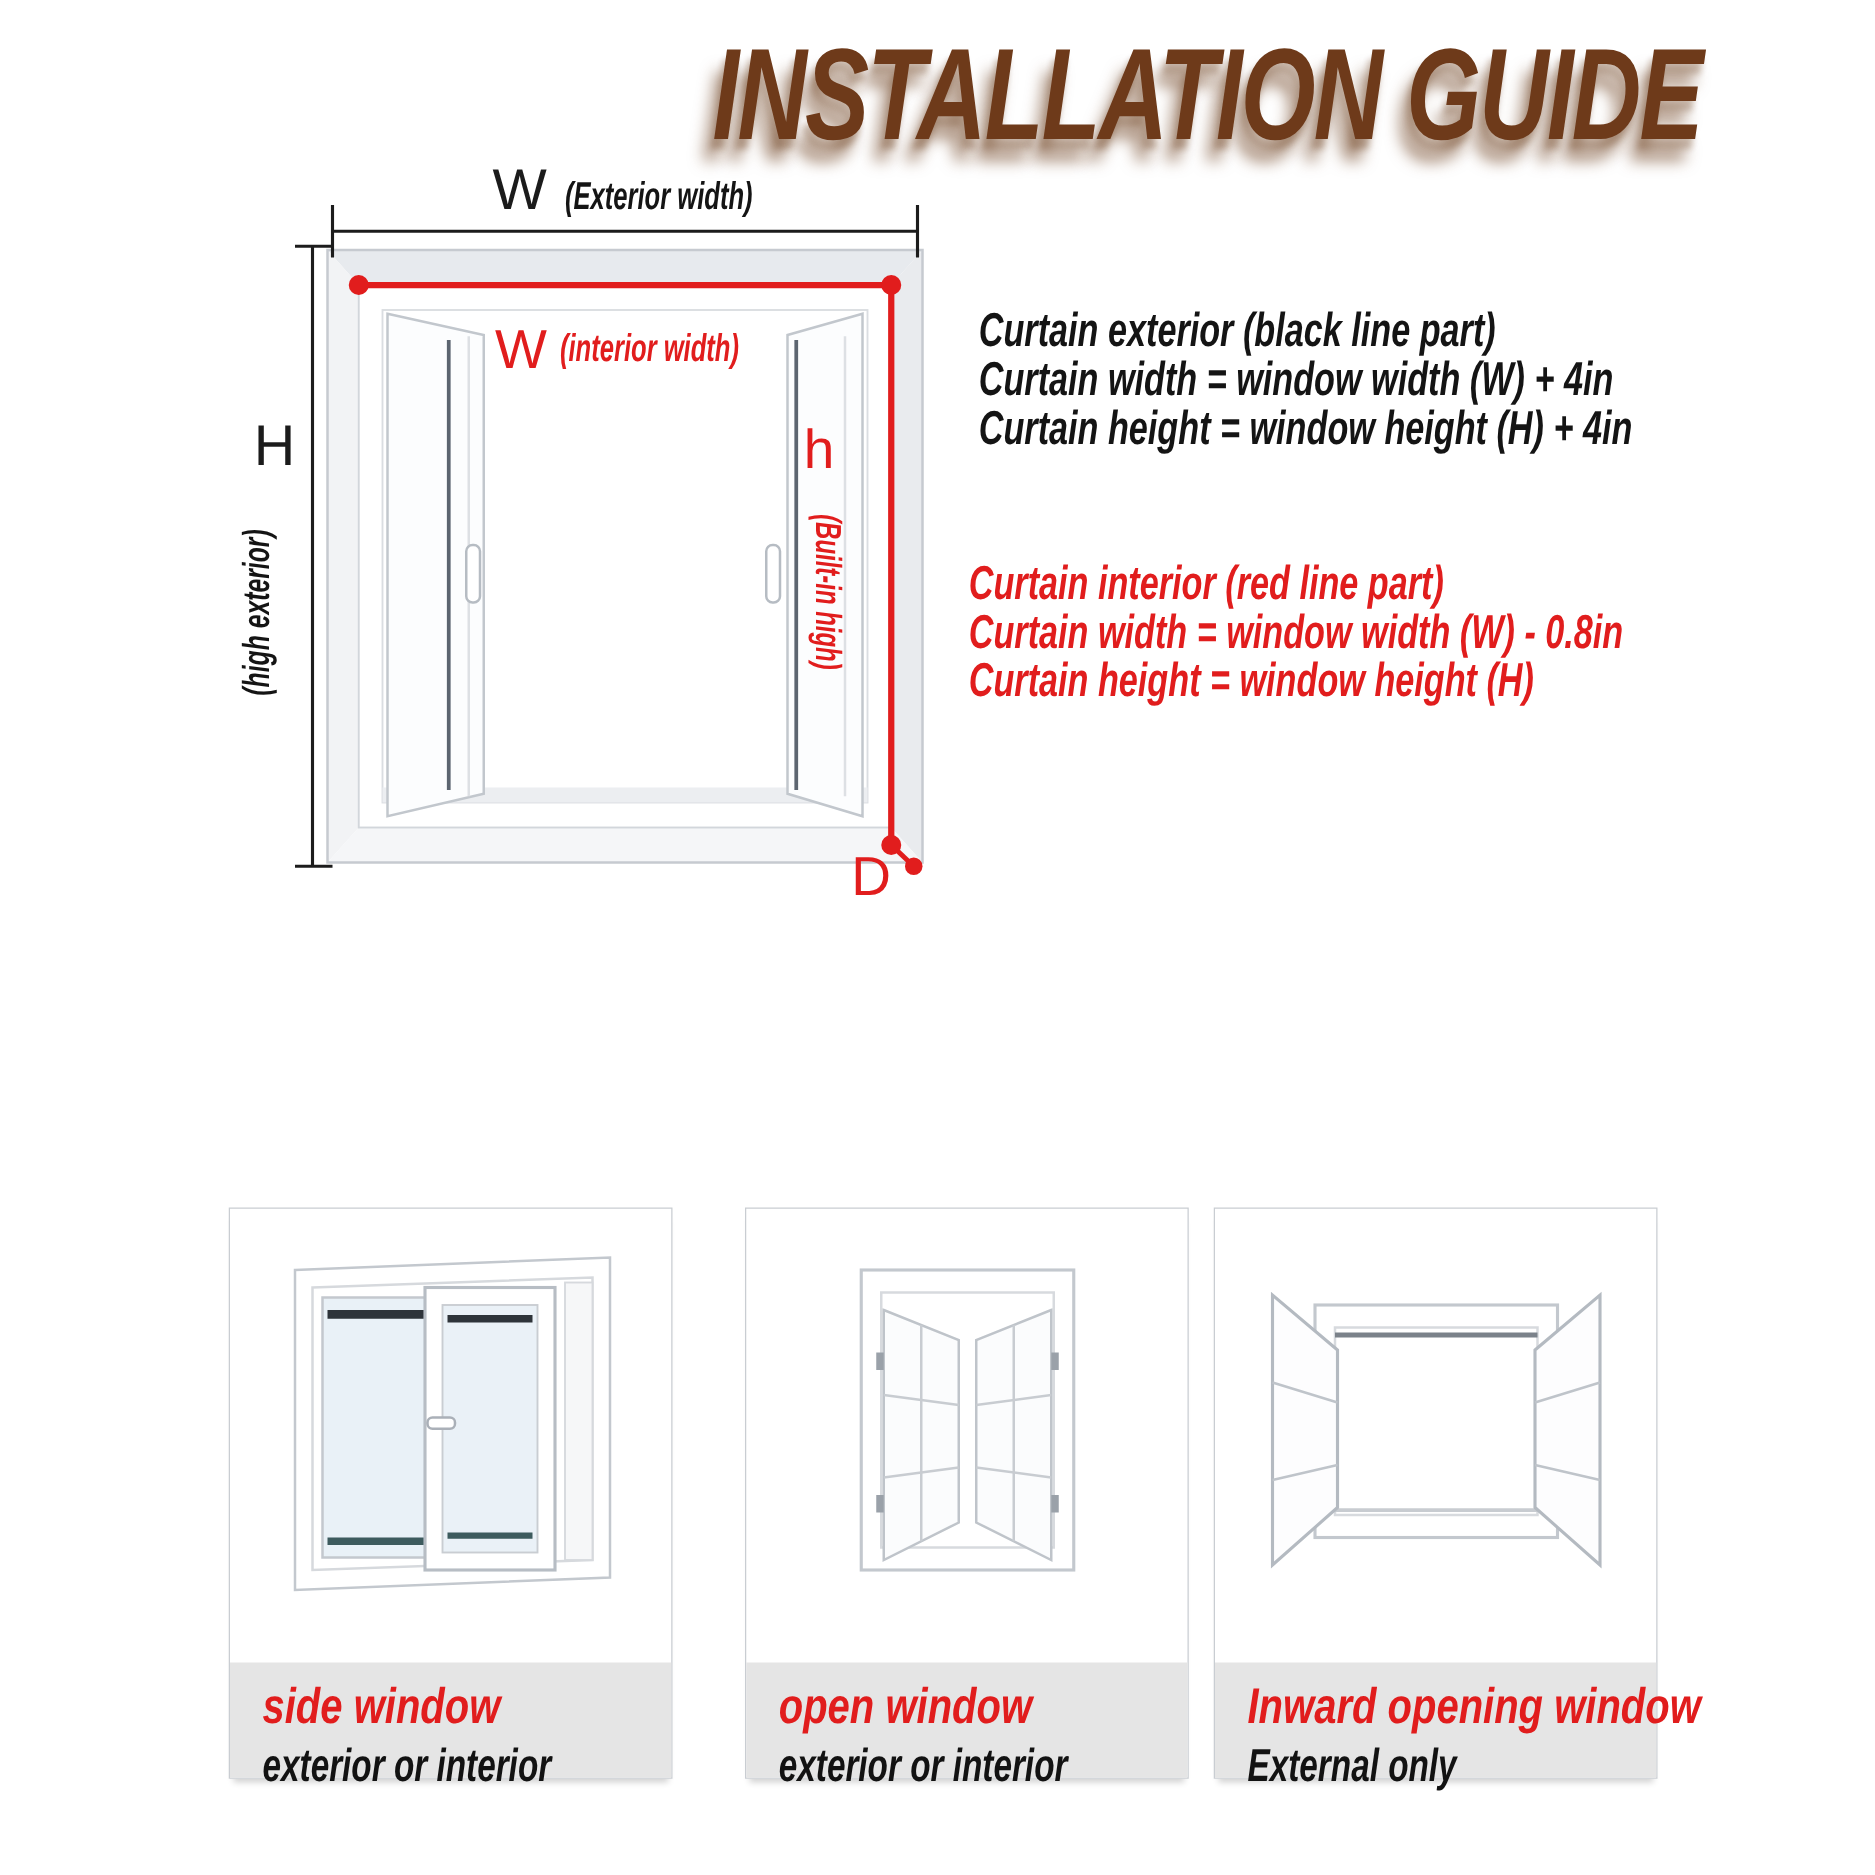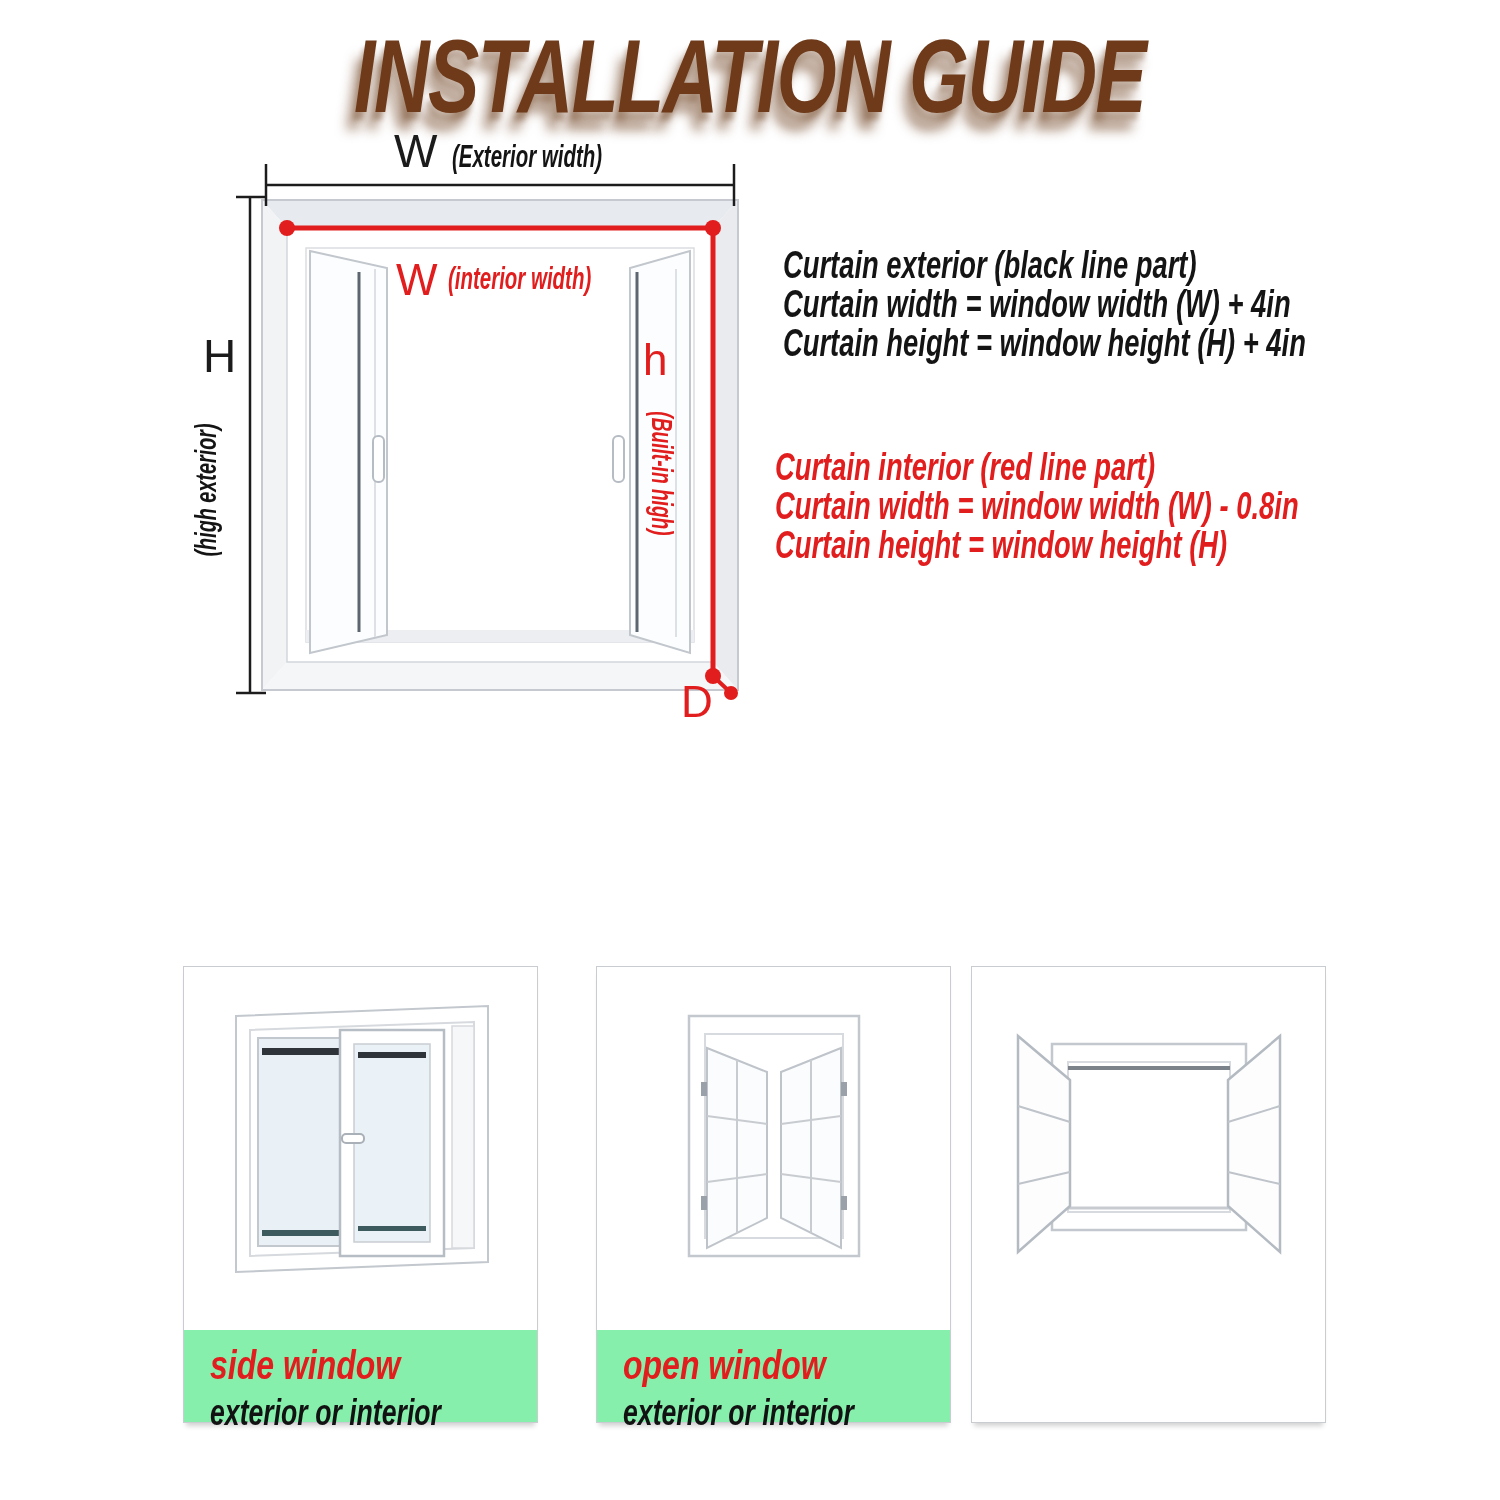--- a/index.html
+++ b/index.html
@@ -7,21 +7,21 @@
     position:relative;width:1500px;height:1500px;margin:0 auto;
     background:#ffffff;overflow:hidden;
     font-family:"Liberation Sans", sans-serif;color:#141414;
   }
   .abs{position:absolute;}
   .cond{
     font-weight:bold;font-style:italic;display:inline-block;white-space:nowrap;
     transform:scaleX(var(--sx,0.75));transform-origin:left center;line-height:1;
   }
   .red{color:#e11d1d;}
-  .title-wrap{left:0;right:0;top:24px;text-align:center;}
+  .title-wrap{left:0;right:0;top:24px;text-align:right;}
   .title{
     font-size:104px;color:#6e3a1a;--sx:0.74;transform-origin:center center;
     text-shadow:-12px 18px 14px rgba(104,56,22,0.55), -4px 8px 6px rgba(104,56,22,0.35);
     letter-spacing:-2px;
   }
   .dimletter{font-size:46px;font-weight:400;color:#1b1b1b;line-height:1;}
   .dimletter.red{color:#e11d1d;}
   .dimcap{font-size:31px;}
   .vlabel{display:flex;align-items:center;justify-content:center;}
   .vlabel span{
@@ -32,21 +32,21 @@
   .note .cond{font-size:38px;--sx:0.72;}
   .section-heading-wrap{left:0;right:0;top:840px;text-align:center;}
   .section-heading{font-size:55px;--sx:0.66;transform-origin:center center;color:#111;}
   .panel{
     position:absolute;top:966px;width:355px;height:457px;background:#ffffff;
     border:1px solid #c9cdd2;box-sizing:border-box;
     box-shadow:0 6px 5px -3px rgba(0,0,0,0.18);
   }
   .panel-img{height:337px;display:flex;align-items:center;justify-content:center;}
   .panel-caption{
-    position:absolute;left:0;right:0;bottom:0;height:92px;background:#86efac;
+    position:absolute;left:0;right:0;bottom:0;height:92px;background:#e5e5e5;
     padding:15px 0 0 26px;box-sizing:border-box;
   }
   .panel-title{font-size:40px;--sx:0.8;color:#e11d1d;display:block;}
   .panel-sub{font-size:37px;--sx:0.72;color:#121212;display:block;margin-top:9px;}
 </style>
 </head>
 <body>
 
 <div class="canvas">
 
@@ -177,15 +177,19 @@
         <line x1="74" y1="82" x2="236" y2="82" stroke="#7b828a" stroke-width="4"></line>
         <line x1="74" y1="222" x2="236" y2="222" stroke="#c8ccd1" stroke-width="3"></line>
         <polygon points="76,94 24,50 24,266 76,220" fill="#fdfdfe" stroke="#b4bac1" stroke-width="2.5"></polygon>
         <line x1="24" y1="120" x2="76" y2="136" stroke="#bfc4ca" stroke-width="2"></line>
         <line x1="24" y1="198" x2="76" y2="186" stroke="#bfc4ca" stroke-width="2"></line>
         <polygon points="234,94 286,50 286,266 234,220" fill="#fdfdfe" stroke="#b4bac1" stroke-width="2.5"></polygon>
         <line x1="286" y1="120" x2="234" y2="136" stroke="#bfc4ca" stroke-width="2"></line>
         <line x1="286" y1="198" x2="234" y2="186" stroke="#bfc4ca" stroke-width="2"></line>
       </svg>
     </div>
+    <div class="panel-caption">
+      <span class="cond panel-title">Inward opening window</span>
+      <span class="cond panel-sub">External only</span>
+    </div>
   </div>
 
 </div>
 
 </body></html>

